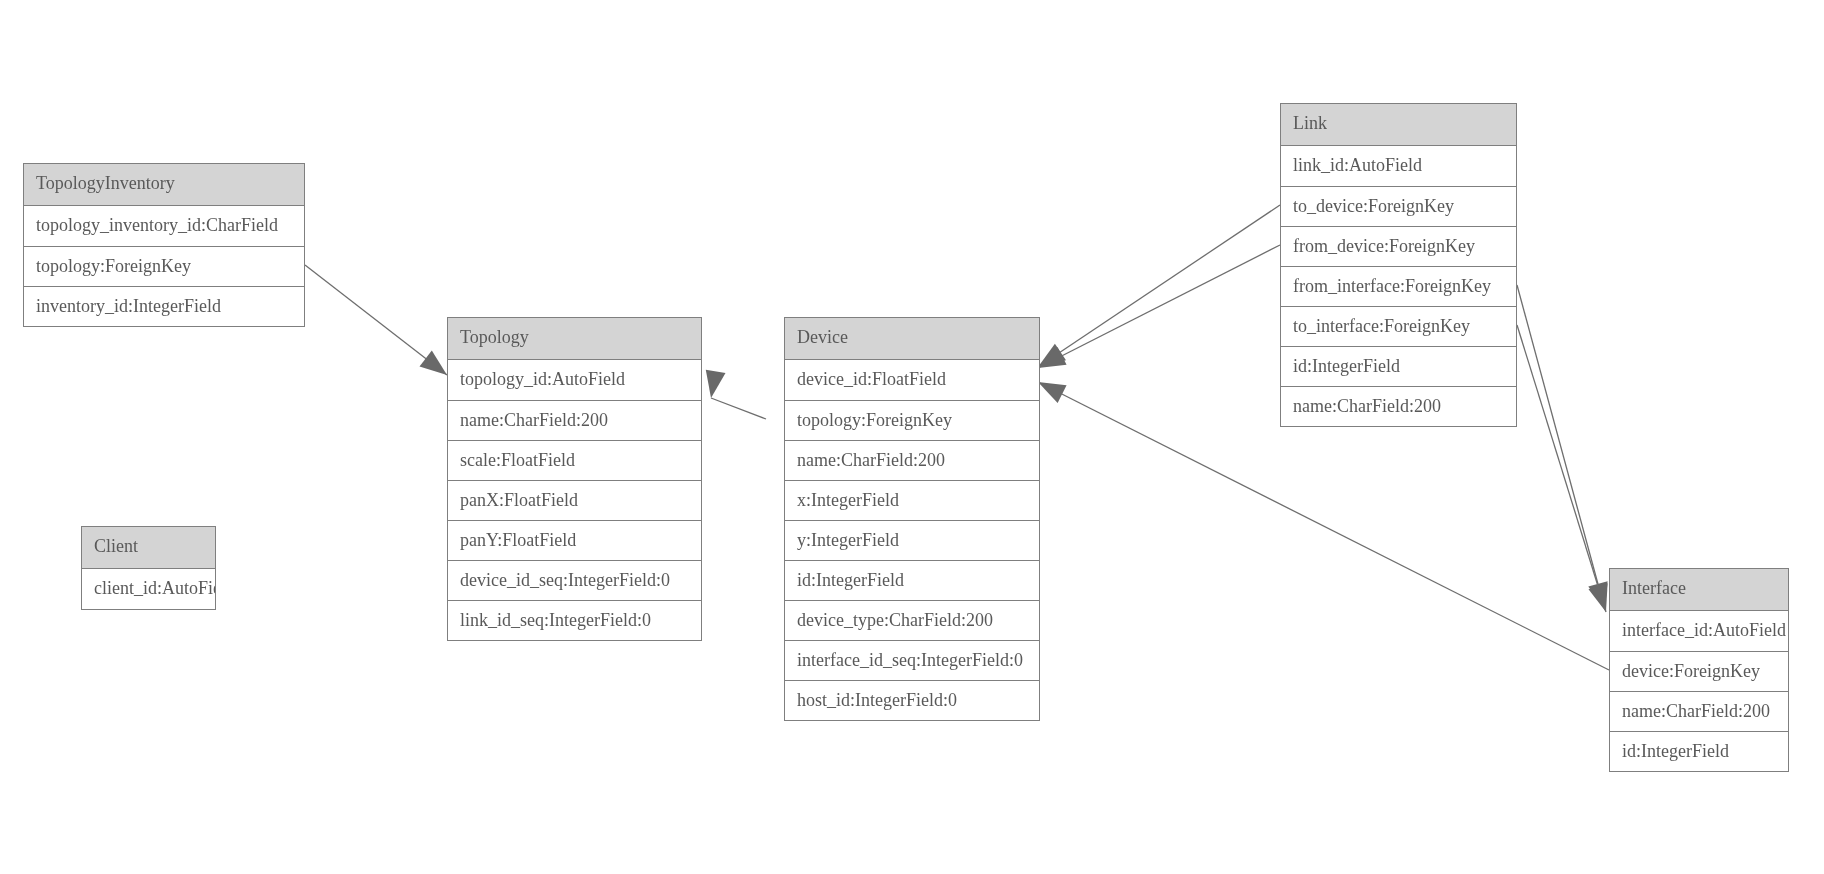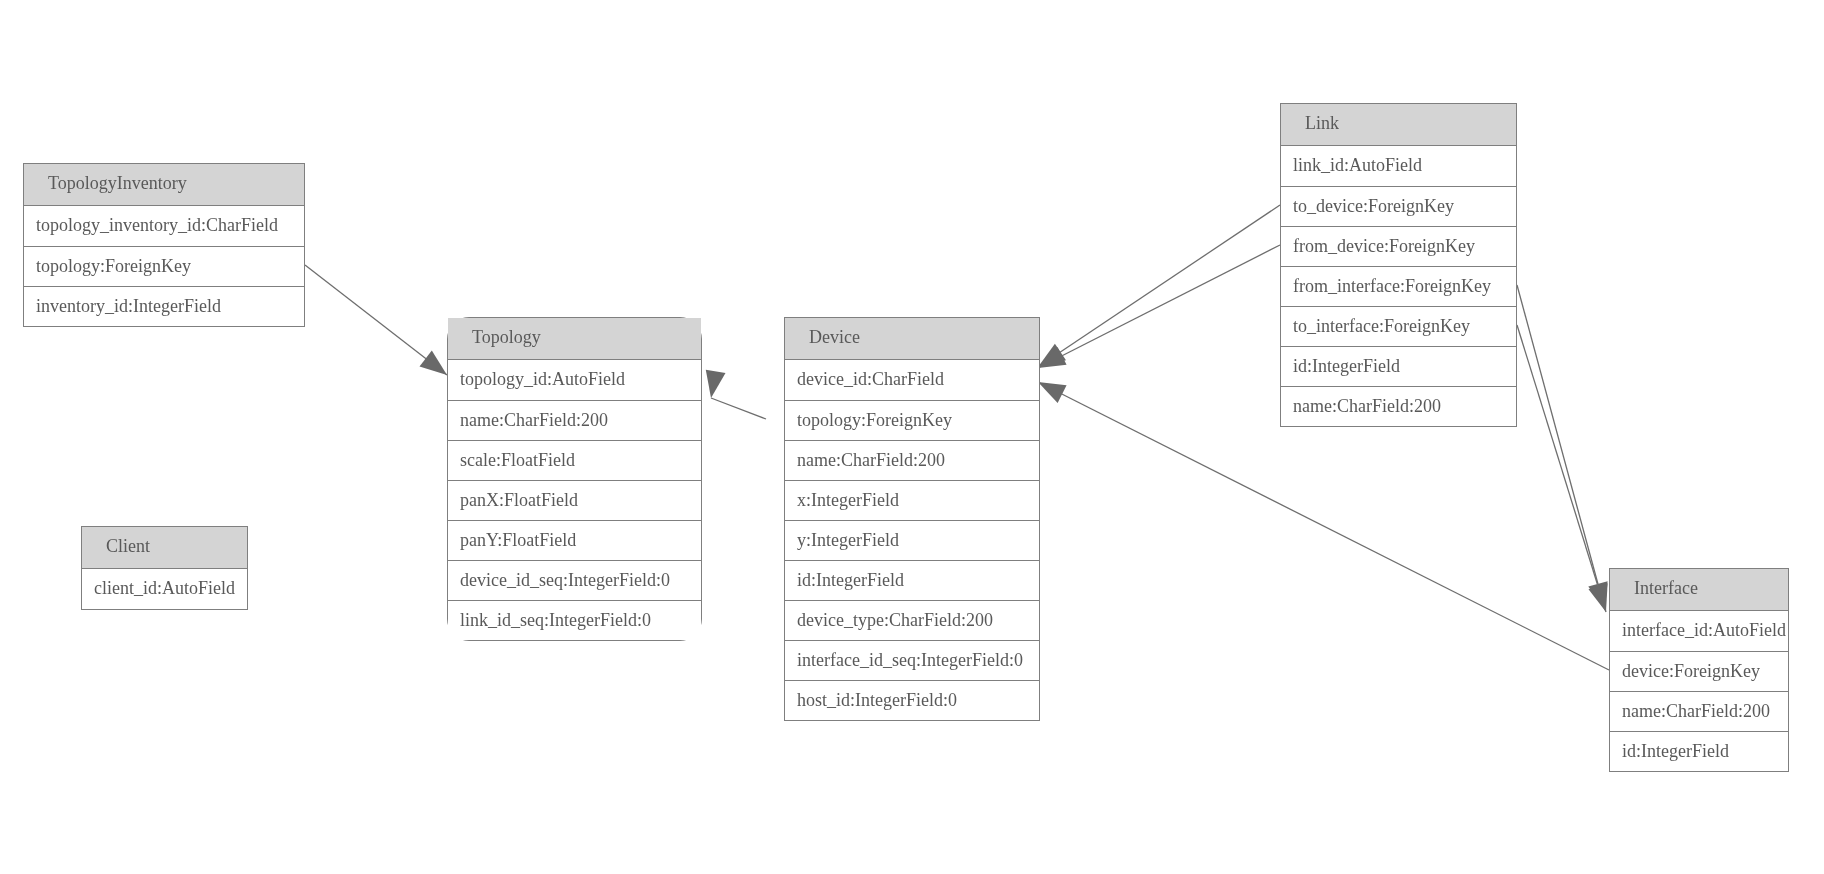--- a/index.html
+++ b/index.html
@@ -16,21 +16,21 @@
     box-sizing:border-box;
     background:#ffffff;
     border:1.5px solid #7f7f7f;
     color:#595959;
     font-size:18px;
     z-index:2;
   }
   .entity-header{
     box-sizing:border-box;
     height:42px;line-height:39px;
-    padding:0 24px;
+    padding:0 12px;
     background:#d4d4d4;
     border-bottom:1.5px solid #7f7f7f;
     white-space:nowrap;overflow:hidden;
   }
   .entity-row{
     box-sizing:border-box;
     height:40px;line-height:38px;
     padding:0 12px;
     background:#ffffff;
     white-space:nowrap;overflow:hidden;
@@ -59,37 +59,37 @@
       <line x1="1609" y1="670" x2="1038" y2="382" class="edge-line"></line>
       <polygon points="1038.0,382.0 1066.6,385.2 1057.6,403.1" class="edge-arrow"></polygon>
     </svg>
   <div id="entities">
       <div class="entity-box" style="left: 23px; top: 163px; width: 282px;">
         <div class="entity-header">TopologyInventory</div>
         <div class="entity-row">topology_inventory_id:CharField</div>
         <div class="entity-row">topology:ForeignKey</div>
         <div class="entity-row">inventory_id:IntegerField</div>
       </div>
-      <div class="entity-box" style="left: 447px; top: 317px; width: 255px; border-radius: 22px;">
+      <div class="entity-box" style="left: 447px; top: 317px; width: 255px;">
         <div class="entity-header">Topology</div>
         <div class="entity-row">topology_id:AutoField</div>
         <div class="entity-row">name:CharField:200</div>
         <div class="entity-row">scale:FloatField</div>
         <div class="entity-row">panX:FloatField</div>
         <div class="entity-row">panY:FloatField</div>
         <div class="entity-row">device_id_seq:IntegerField:0</div>
         <div class="entity-row">link_id_seq:IntegerField:0</div>
       </div>
-      <div class="entity-box" style="left: 81px; top: 526px; width: 167px;">
+      <div class="entity-box" style="left: 81px; top: 526px; width: 135px;">
         <div class="entity-header">Client</div>
         <div class="entity-row">client_id:AutoField</div>
       </div>
       <div class="entity-box" style="left: 784px; top: 317px; width: 256px;">
         <div class="entity-header">Device</div>
-        <div class="entity-row">device_id:CharField</div>
+        <div class="entity-row">device_id:FloatField</div>
         <div class="entity-row">topology:ForeignKey</div>
         <div class="entity-row">name:CharField:200</div>
         <div class="entity-row">x:IntegerField</div>
         <div class="entity-row">y:IntegerField</div>
         <div class="entity-row">id:IntegerField</div>
         <div class="entity-row">device_type:CharField:200</div>
         <div class="entity-row">interface_id_seq:IntegerField:0</div>
         <div class="entity-row">host_id:IntegerField:0</div>
       </div>
       <div class="entity-box" style="left: 1280px; top: 103px; width: 237px;">

